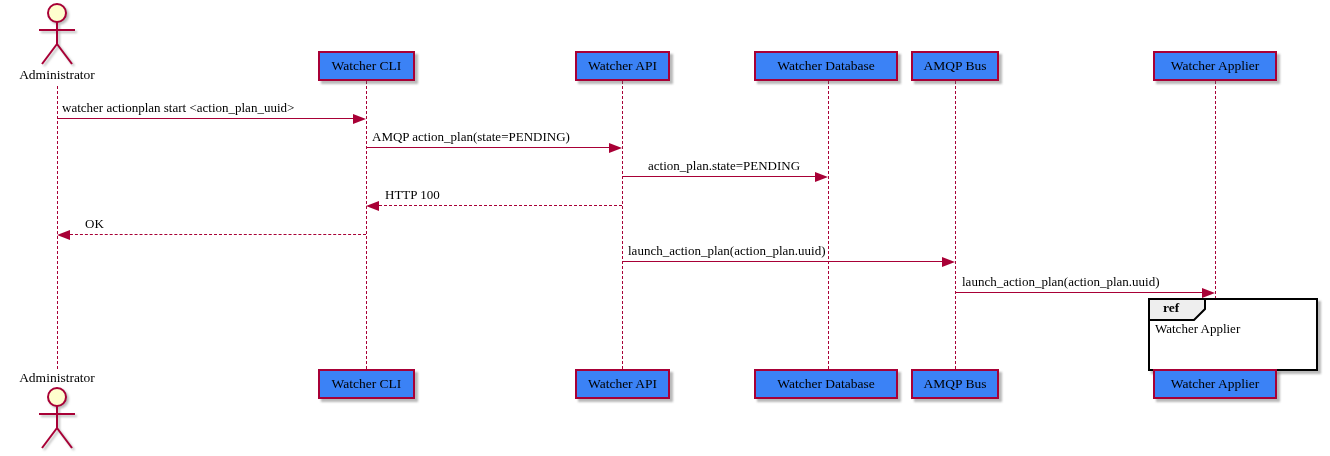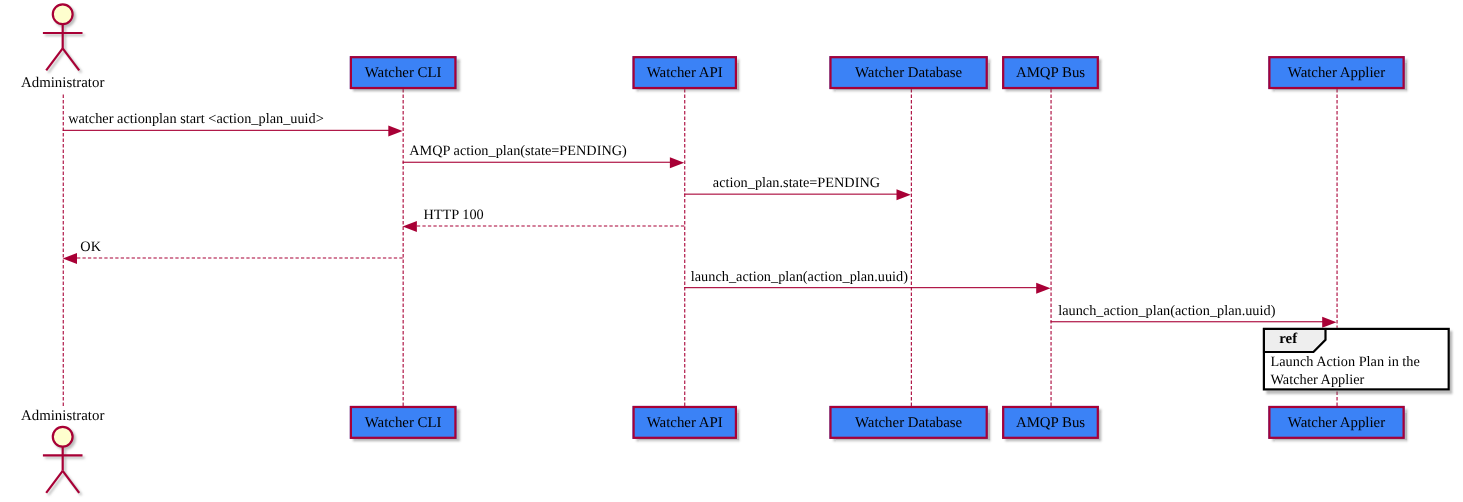--- a/index.html
+++ b/index.html
@@ -24,21 +24,21 @@
   }
   .mline { position:absolute; height:0; border-top:1px solid #A80036; }
   .mline.dashed { border-top-style:dashed; }
   .arr { position:absolute; width:0; height:0;
          border-top:5px solid transparent; border-bottom:5px solid transparent; }
   .arr.right { border-left:13px solid #A80036; }
   .arr.left  { border-right:13px solid #A80036; }
   .actor-label { position:absolute; font-size:13.5px; text-align:center; width:120px; }
   .actor-svg { position:absolute; filter:drop-shadow(2px 2px 1px rgba(120,120,120,0.5)); }
   .ref-box {
-    position:absolute; left:1148px; top:298px; width:170px; height:57px;
+    position:absolute; left:1148px; top:298px; width:170px; height:73px;
     box-sizing:border-box; background:#ffffff; border:2px solid #000;
     box-shadow:3px 3px 2px rgba(100,100,100,0.45);
   }
   .ref-head { position:absolute; left:-2px; top:-2px; width:60px; height:23px; }
   .ref-kw { position:absolute; left:13px; top:0px; font-weight:bold; font-size:13.5px; }
   .ref-body { position:absolute; left:5px; top:21px; font-size:13px; line-height:16px; white-space:nowrap; }
 </style>
 </head>
 <body>
 
@@ -94,21 +94,21 @@
     <div class="arr right" style="left:815px; top:172px;"></div>
   </div>
 
   <div>
     <div class="mlabel" style="left:385px; top:187px;">HTTP 100</div>
     <div class="mline dashed" style="left:379px; top:205px; width:243px;"></div>
     <div class="arr left" style="left:366px; top:201px;"></div>
   </div>
 
   <div>
-    <div class="mlabel" style="left:73px; top:216px;">OK</div>
+    <div class="mlabel" style="left:85px; top:216px;">OK</div>
     <div class="mline dashed" style="left:70px; top:234px; width:296px;"></div>
     <div class="arr left" style="left:57px; top:230px;"></div>
   </div>
 
   <div>
     <div class="mlabel" style="left:628px; top:243px;">launch_action_plan(action_plan.uuid)</div>
     <div class="mline" style="left:622px; top:261px; width:321px;"></div>
     <div class="arr right" style="left:942px; top:257px;"></div>
   </div>
 
@@ -117,21 +117,20 @@
     <div class="mline" style="left:955px; top:292px; width:248px;"></div>
     <div class="arr right" style="left:1202px; top:288px;"></div>
   </div>
 
   <div class="ref-box">
     <svg class="ref-head" width="60" height="23" viewBox="0 0 60 23">
       <path d="M1,1 H57 V11 L46,22 H1 Z" fill="#EEEEEE" stroke="#000000" stroke-width="2"></path>
     </svg>
     <span class="ref-kw">ref</span>
     <div class="ref-body">
-      <div>Launch Action Plan in the</div>
       <div>Watcher Applier</div>
     </div>
   </div>
 
   <div class="pbox" style="left:318px;  top:369px; width:97px;">
       <span>Watcher CLI</span>
     </div>
   <div class="pbox" style="left:575px;  top:369px; width:95px;">
       <span>Watcher API</span>
     </div>

